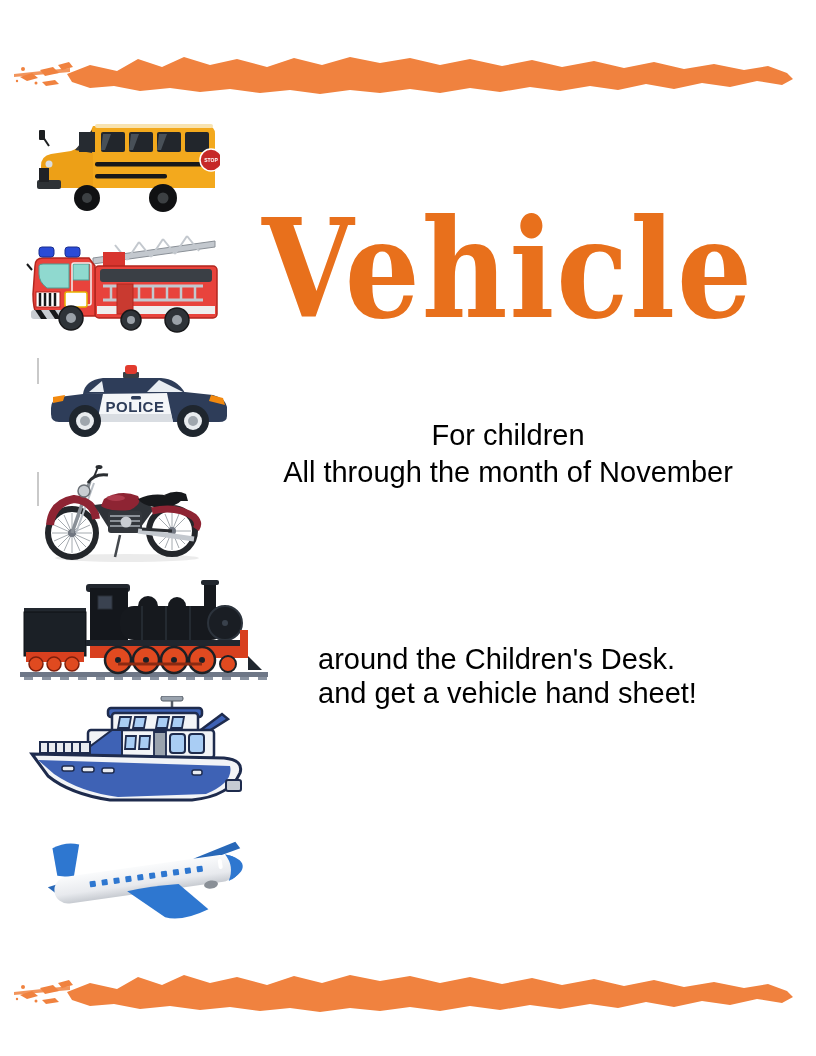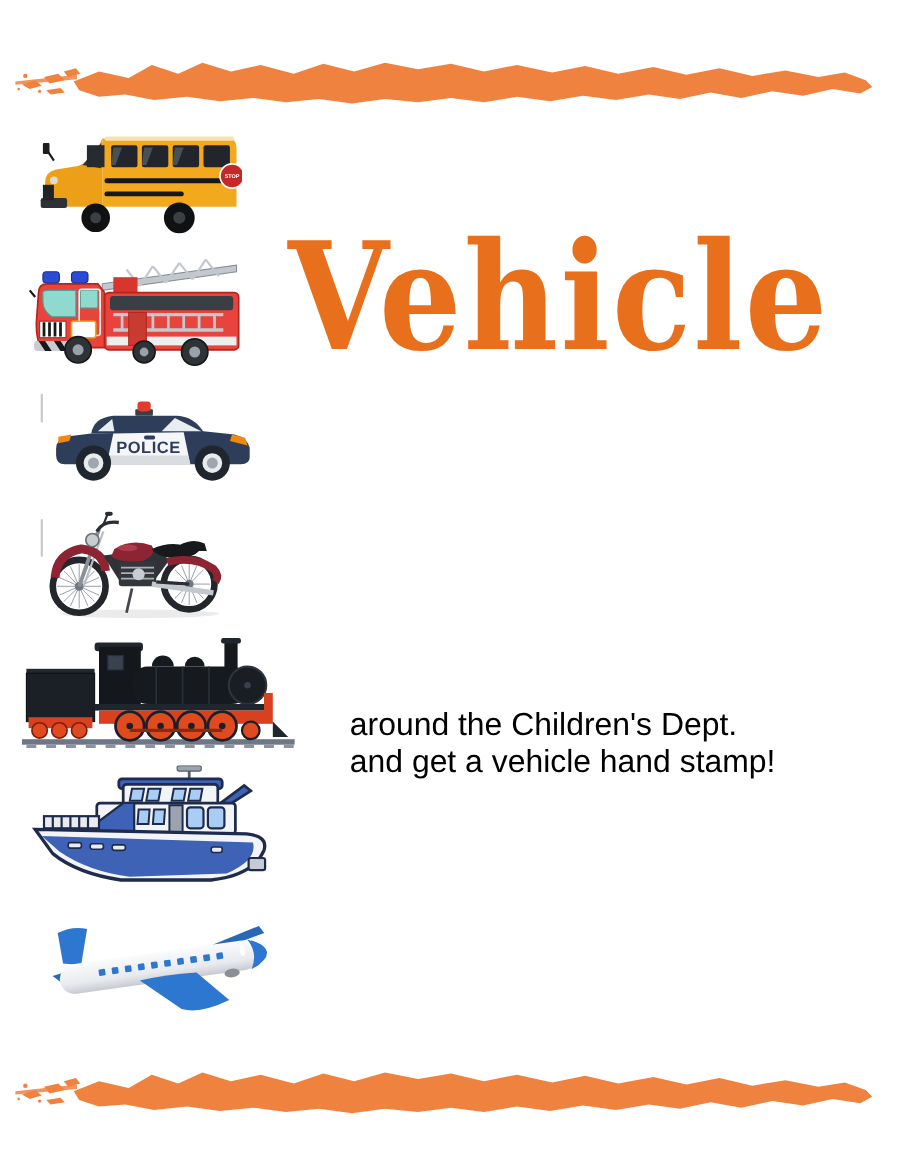--- a/index.html
+++ b/index.html
@@ -343,23 +343,27 @@
           <rect x="146" y="42" width="6" height="6" rx="1"></rect>
         <rect x="158" y="42" width="6" height="6" rx="1"></rect>
           <rect x="170" y="42" width="6" height="6" rx="1"></rect>
       </g>
       <rect x="192" y="38" width="4" height="10" rx="2" fill="#ffffff"></rect>
     </g>
   </svg>
 
   <div class="abs title">Vehicle</div>
 
+  <div class="abs audience">
+    <div>For children</div>
+    <div>All through the month of November</div>
+  </div>
 
   <div class="abs body-text">
-    <div>around the Children's Dept.</div>
-    <div>and get a vehicle hand stamp!</div>
+    <div>around the Children's Desk.</div>
+    <div>and get a vehicle hand sheet!</div>
   </div>
 
   <svg class="abs" style="left:12px;top:968px;" width="792" height="46" viewBox="0 0 792 46">
     <use href="#brush-art"></use>
   </svg>
 
 </div>
 
 </body></html>

